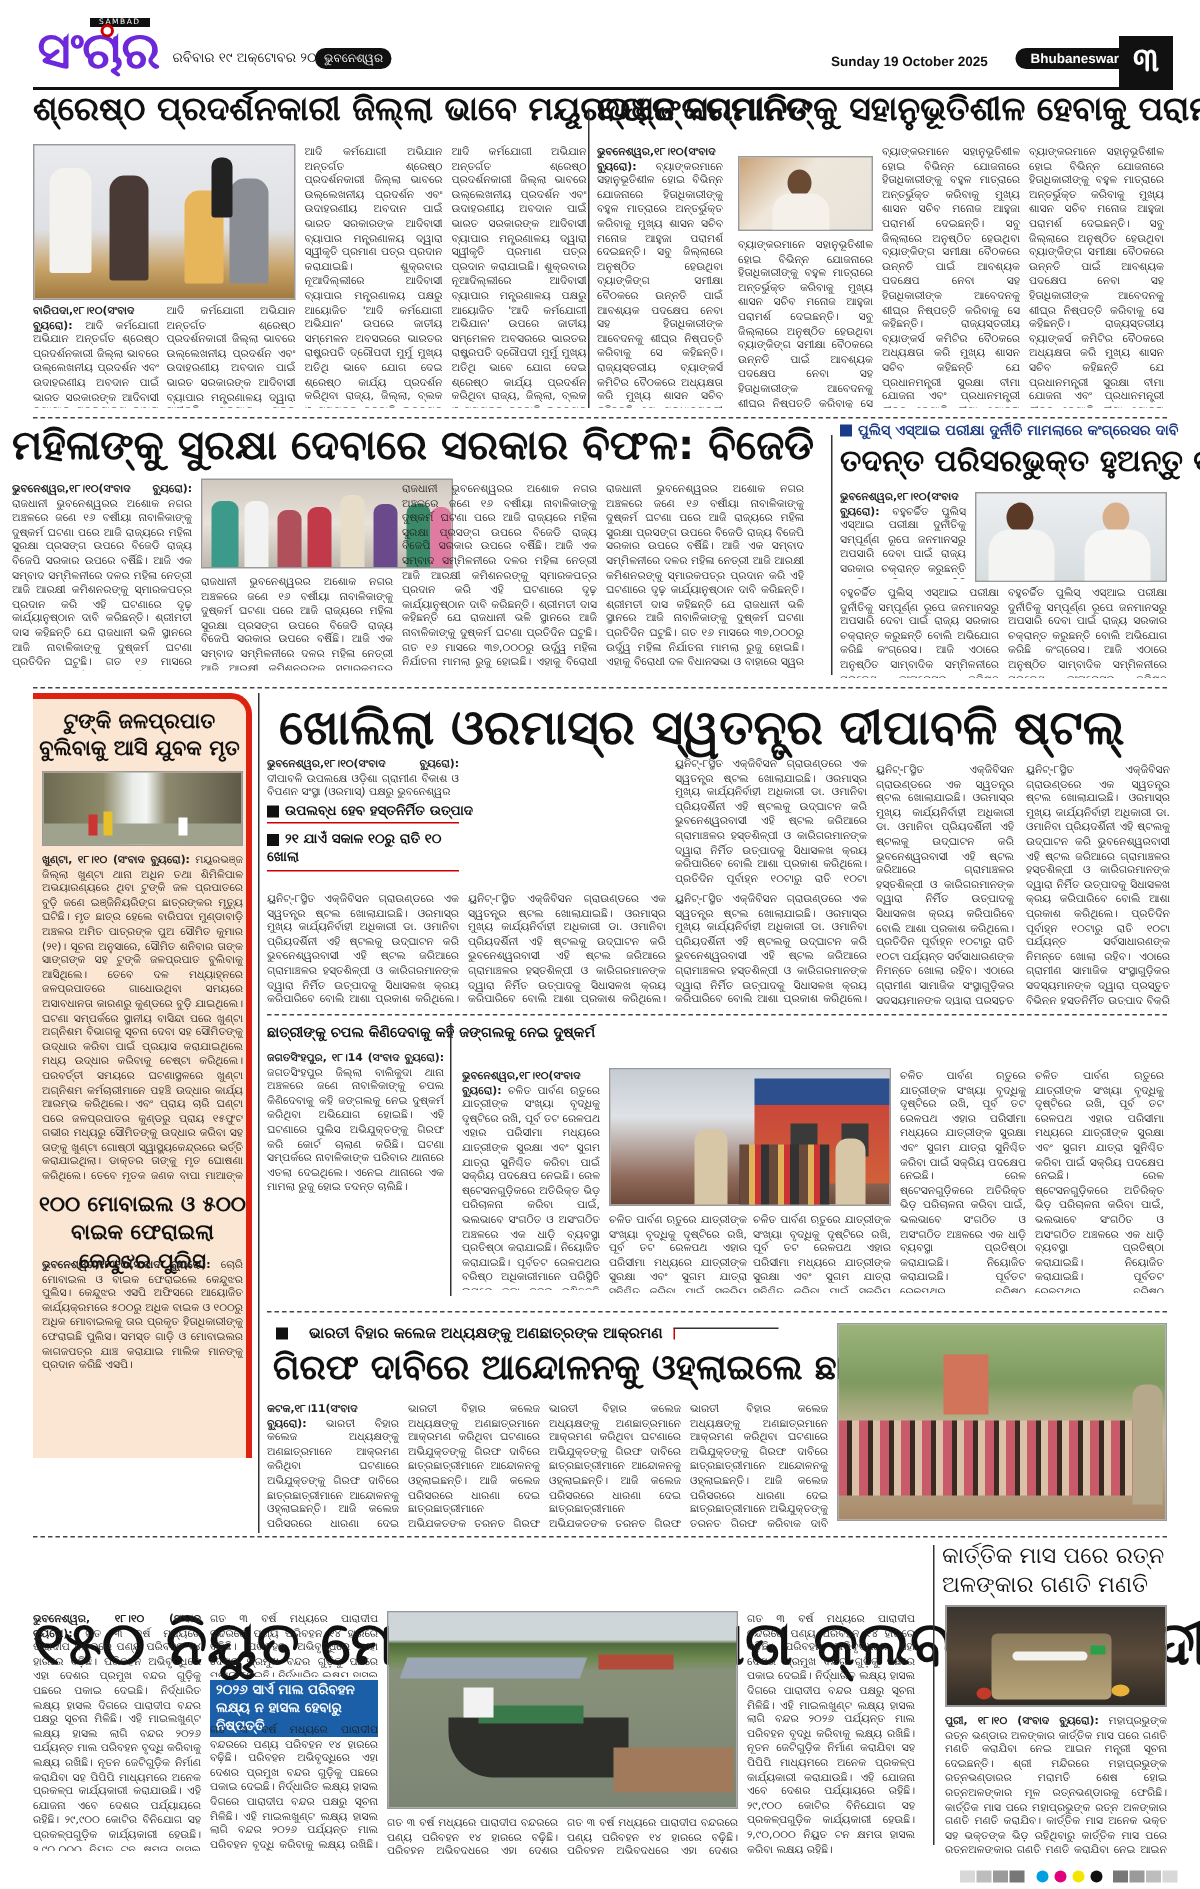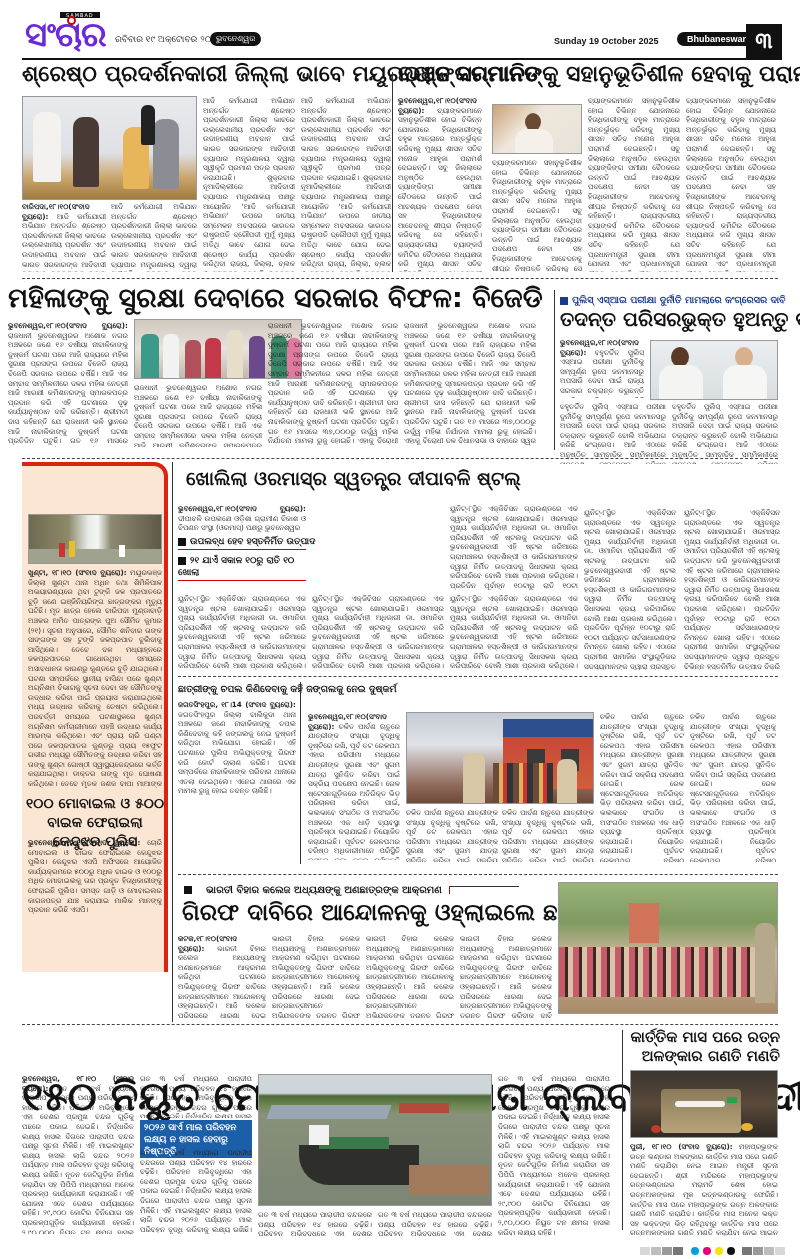--- a/index.html
+++ b/index.html
@@ -128,21 +128,21 @@
   </div>
   <div class="abs col" style="left:260px; top:38px; width:130px; height:126px;">
     <span>ରାଜଧାନୀ ଭୁବନେଶ୍ୱରର ଅଶୋକ ନଗର ଅଞ୍ଚଳରେ ଜଣେ ୧୬ ବର୍ଷୀୟା ନାବାଳିକାଙ୍କୁ ଦୁଷ୍କର୍ମ ଘଟଣା ପରେ ଆଜି ରାଜ୍ୟରେ ମହିଳା ସୁରକ୍ଷା ପ୍ରସଙ୍ଗ ଉପରେ ବିଜେଡି ରାଜ୍ୟ ବିଜେପି ସରକାର ଉପରେ ବର୍ଷିଛି। ଆଜି ଏକ ସମ୍ବାଦ ସମ୍ମିଳନୀରେ ଦଳର ମହିଳା ନେତ୍ରୀ ଆଜି ଆରକ୍ଷୀ କମିଶନରଙ୍କୁ ସ୍ମାରକପତ୍ର ପ୍ରଦାନ କରି ଏହି ଘଟଣାରେ ଦୃଢ଼ କାର୍ଯ୍ୟାନୁଷ୍ଠାନ ଦାବି କରିଛନ୍ତି। ଶ୍ରୀମତୀ ଦାସ କହିଛନ୍ତି ଯେ ରାଜଧାନୀ ଭଳି ସ୍ଥାନରେ ଆଜି ନାବାଳିକାଙ୍କୁ ଦୁଷ୍କର୍ମ ଘଟଣା ପ୍ରତିଦିନ ଘଟୁଛି। ଗତ ୧୬ ମାସରେ ୩୭,୦୦୦ରୁ ଉର୍ଦ୍ଧ୍ୱ ମହିଳା ନିର୍ଯାତନା ମାମଲା ରୁଜୁ ହୋଇଛି। ଏହାକୁ ବିରୋଧୀ ଦଳ ବିଧାନସଭା ଓ ବାହାରେ ସ୍ୱର ଉତ୍ତୋଳନ କରିଆସୁଛି ବୋଲି ସେ କହିଛନ୍ତି।</span>
   </div>
   <div class="abs col" style="left:396px; top:38px; width:132px; height:126px;">
     <span>ରାଜଧାନୀ ଭୁବନେଶ୍ୱରର ଅଶୋକ ନଗର ଅଞ୍ଚଳରେ ଜଣେ ୧୬ ବର୍ଷୀୟା ନାବାଳିକାଙ୍କୁ ଦୁଷ୍କର୍ମ ଘଟଣା ପରେ ଆଜି ରାଜ୍ୟରେ ମହିଳା ସୁରକ୍ଷା ପ୍ରସଙ୍ଗ ଉପରେ ବିଜେଡି ରାଜ୍ୟ ବିଜେପି ସରକାର ଉପରେ ବର୍ଷିଛି। ଆଜି ଏକ ସମ୍ବାଦ ସମ୍ମିଳନୀରେ ଦଳର ମହିଳା ନେତ୍ରୀ ଆଜି ଆରକ୍ଷୀ କମିଶନରଙ୍କୁ ସ୍ମାରକପତ୍ର ପ୍ରଦାନ କରି ଏହି ଘଟଣାରେ ଦୃଢ଼ କାର୍ଯ୍ୟାନୁଷ୍ଠାନ ଦାବି କରିଛନ୍ତି। ଶ୍ରୀମତୀ ଦାସ କହିଛନ୍ତି ଯେ ରାଜଧାନୀ ଭଳି ସ୍ଥାନରେ ଆଜି ନାବାଳିକାଙ୍କୁ ଦୁଷ୍କର୍ମ ଘଟଣା ପ୍ରତିଦିନ ଘଟୁଛି। ଗତ ୧୬ ମାସରେ ୩୭,୦୦୦ରୁ ଉର୍ଦ୍ଧ୍ୱ ମହିଳା ନିର୍ଯାତନା ମାମଲା ରୁଜୁ ହୋଇଛି। ଏହାକୁ ବିରୋଧୀ ଦଳ ବିଧାନସଭା ଓ ବାହାରେ ସ୍ୱର ଉତ୍ତୋଳନ କରିଆସୁଛି ବୋଲି ସେ କହିଛନ୍ତି।</span>
   </div>
 </div>
 <div class="abs vline" style="left:554px; top:290px; height:160px;"></div>
 
-<div class="abs" style="left:560px; top:292px; width:220px; height:175px;">
+<div class="abs" style="left:560px; top:280px; width:220px; height:175px;">
   <div class="abs kicker" style="left:0; top:2px; font-size:9.5px;">
     <span class="sq"></span><span>ପୁଲିସ୍ ଏସ୍ଆଇ ପରୀକ୍ଷା ଦୁର୍ନୀତି ମାମଲାରେ କଂଗ୍ରେସର ଦାବି</span>
   </div>
   <div class="abs headline h-m" style="left:0; top:16px; font-size:20px;">ତଦନ୍ତ ପରିସରଭୁକ୍ତ ହୁଅନ୍ତୁ ବଡ଼ମୁଣ୍ଡ</div>
   <div class="abs col" style="left:0; top:46px; width:84px; height:60px;">
     <span class="dl">ଭୁବନେଶ୍ୱର,୧୮।୧୦(ସଂବାଦ ବ୍ୟୁରୋ):</span>
     <span>ବହୁଚର୍ଚ୍ଚିତ ପୁଲିସ୍ ଏସ୍ଆଇ ପରୀକ୍ଷା ଦୁର୍ନୀତିକୁ ସମ୍ପୂର୍ଣ୍ଣ ରୂପେ ଜନମାନସରୁ ଅପସାରି ଦେବା ପାଇଁ ରାଜ୍ୟ ସରକାର ଚକ୍ରାନ୍ତ କରୁଛନ୍ତି ବୋଲି ଅଭିଯୋଗ କରିଛି କଂଗ୍ରେସ। ଆଜି ଏଠାରେ ଅନୁଷ୍ଠିତ ସାମ୍ବାଦିକ ସମ୍ମିଳନୀରେ ପ୍ରଦେଶ କଂଗ୍ରେସର ବରିଷ୍ଠ ମୁଖପାତ୍ର ରଜନୀ ମହାନ୍ତି ଏହି ଦୁର୍ନୀତି ସହ ଜଡ଼ିତ ବଡ଼ମୁଣ୍ଡମାନଙ୍କୁ ତୁରନ୍ତ ତଦନ୍ତ ପରିସରଭୁକ୍ତ କରିବା ସକାଶେ ମାଗ ଦାବି କରିଛନ୍ତି। ପରେ କିପରି ରାଜ୍ୟ ପୁଲିସ ନିଜ ରାଜ୍ୟ ସରକାରଙ୍କ ପ୍ରଭାବରେ କରେଇ ନିଜ ହସ୍ତକ୍ଷେପ କରିଛି ବୋଲି ସେ ଅଭିଯୋଗ କରିଛନ୍ତି।</span>
   </div>
   <div class="abs photo" style="left:90px; top:48px; width:128px; height:60px; background: linear-gradient(180deg,#eceef0 0%,#d8dee0 100%);">
     <div class="abs" style="left:20px; top:6px; width:18px; height:20px; background:#5a3a26; border-radius:50%;"></div>
@@ -154,20 +154,23 @@
     <span>ବହୁଚର୍ଚ୍ଚିତ ପୁଲିସ୍ ଏସ୍ଆଇ ପରୀକ୍ଷା ଦୁର୍ନୀତିକୁ ସମ୍ପୂର୍ଣ୍ଣ ରୂପେ ଜନମାନସରୁ ଅପସାରି ଦେବା ପାଇଁ ରାଜ୍ୟ ସରକାର ଚକ୍ରାନ୍ତ କରୁଛନ୍ତି ବୋଲି ଅଭିଯୋଗ କରିଛି କଂଗ୍ରେସ। ଆଜି ଏଠାରେ ଅନୁଷ୍ଠିତ ସାମ୍ବାଦିକ ସମ୍ମିଳନୀରେ ପ୍ରଦେଶ କଂଗ୍ରେସର ବରିଷ୍ଠ ମୁଖପାତ୍ର ରଜନୀ ମହାନ୍ତି ଏହି ଦୁର୍ନୀତି ସହ ଜଡ଼ିତ ବଡ଼ମୁଣ୍ଡମାନଙ୍କୁ ତୁରନ୍ତ ତଦନ୍ତ ପରିସରଭୁକ୍ତ କରିବା ସକାଶେ ମାଗ ଦାବି କରିଛନ୍ତି। ପରେ କିପରି ରାଜ୍ୟ ପୁଲିସ ନିଜ ରାଜ୍ୟ ସରକାରଙ୍କ ପ୍ରଭାବରେ କରେଇ ନିଜ ହସ୍ତକ୍ଷେପ କରିଛି ବୋଲି ସେ ଅଭିଯୋଗ କରିଛନ୍ତି।</span>
   </div>
   <div class="abs col" style="left:112px; top:110px; width:106px; height:62px;">
     <span>ବହୁଚର୍ଚ୍ଚିତ ପୁଲିସ୍ ଏସ୍ଆଇ ପରୀକ୍ଷା ଦୁର୍ନୀତିକୁ ସମ୍ପୂର୍ଣ୍ଣ ରୂପେ ଜନମାନସରୁ ଅପସାରି ଦେବା ପାଇଁ ରାଜ୍ୟ ସରକାର ଚକ୍ରାନ୍ତ କରୁଛନ୍ତି ବୋଲି ଅଭିଯୋଗ କରିଛି କଂଗ୍ରେସ। ଆଜି ଏଠାରେ ଅନୁଷ୍ଠିତ ସାମ୍ବାଦିକ ସମ୍ମିଳନୀରେ ପ୍ରଦେଶ କଂଗ୍ରେସର ବରିଷ୍ଠ ମୁଖପାତ୍ର ରଜନୀ ମହାନ୍ତି ଏହି ଦୁର୍ନୀତି ସହ ଜଡ଼ିତ ବଡ଼ମୁଣ୍ଡମାନଙ୍କୁ ତୁରନ୍ତ ତଦନ୍ତ ପରିସରଭୁକ୍ତ କରିବା ସକାଶେ ମାଗ ଦାବି କରିଛନ୍ତି। ପରେ କିପରି ରାଜ୍ୟ ପୁଲିସ ନିଜ ରାଜ୍ୟ ସରକାରଙ୍କ ପ୍ରଭାବରେ କରେଇ ନିଜ ହସ୍ତକ୍ଷେପ କରିଛି ବୋଲି ସେ ଅଭିଯୋଗ କରିଛନ୍ତି।</span>
   </div>
 </div>
 
 <div class="abs dash-h" style="left:22px; top:458px; width:756px;"></div>
 
 <div class="abs sidebar-box red-corner" style="left:22px; top:462px; width:146px; height:510px;">
+  <div class="abs headline" style="left:0; top:6px; width:142px; text-align:center; font-size:14px; white-space:normal; line-height:18px;">
+    <span>ଟୁଙ୍କି ଜଳପ୍ରପାତ ବୁଲିବାକୁ ଆସି ଯୁବକ ମୃତ</span>
+  </div>
   <div class="abs photo" style="left:6px; top:48px; width:134px; height:50px; background: linear-gradient(90deg,#6d6a52 0%,#8d8a6a 30%,#e8ece8 45%,#f4f6f4 52%,#8d8a70 62%,#5e5a48 100%);">
     <div class="abs" style="left:0; top:34px; width:134px; height:16px; background:#9fa28c;"></div>
     <div class="abs" style="left:30px; top:28px; width:6px; height:14px; background:#c33;"></div>
     <div class="abs" style="left:40px; top:26px; width:6px; height:16px; background:#e8c02a;"></div>
     <div class="abs" style="left:90px; top:30px; width:6px; height:12px; background:#fff;"></div>
   </div>
   <div class="abs col" style="left:6px; top:102px; width:134px; height:220px;">
     <span class="dl">ଖୁଣ୍ଟା, ୧୮।୧୦ (ସଂବାଦ ବ୍ୟୁରୋ):</span>
     <span>ମୟୂରଭଞ୍ଜ ଜିଲ୍ଲା ଖୁଣ୍ଟା ଥାନା ଅଧିନ ତଥା ଶିମିଳିପାଳ ଅଭୟାରଣ୍ୟରେ ଥିବା ଟୁଙ୍କି ଜଳ ପ୍ରପାତରେ ବୁଡ଼ି ଜଣେ ଇଞ୍ଜିନିୟରିଙ୍ଗ ଛାତ୍ରଙ୍କର ମୃତ୍ୟୁ ଘଟିଛି। ମୃତ ଛାତ୍ର ହେଲେ ବାରିପଦା ମୁଣ୍ଡାବାଡ଼ି ଅଞ୍ଚଳର ଅମିତ ପାତ୍ରଙ୍କ ପୁଅ ସୌମିତ କୁମାର (୨୧)। ସୂଚନା ଅନୁସାରେ, ସୌମିତ ଶନିବାର ତାଙ୍କ ସାଙ୍ଗଙ୍କ ସହ ଟୁଙ୍କି ଜଳପ୍ରପାତ ବୁଲିବାକୁ ଆସିଥିଲେ। ତେବେ ଦଳ ମଧ୍ୟାହ୍ନରେ ଜଳପ୍ରପାତରେ ଗାଧୋଉଥିବା ସମୟରେ ଅସାବଧାନତା କାରଣରୁ କୁଣ୍ଡରେ ବୁଡ଼ି ଯାଇଥିଲେ। ଘଟଣା ସମ୍ପର୍କରେ ସ୍ଥାନୀୟ ବାସିନ୍ଦା ପରେ ଖୁଣ୍ଟା ଅଗ୍ନିଶମ ବିଭାଗକୁ ସୂଚନା ଦେବା ସହ ସୌମିତଙ୍କୁ ଉଦ୍ଧାର କରିବା ପାଇଁ ପ୍ରୟାସ କରାଯାଇଥିଲେ ମଧ୍ୟ ଉଦ୍ଧାର କରିବାକୁ ଚେଷ୍ଟା କରିଥିଲେ। ପରବର୍ତ୍ତୀ ସମୟରେ ଘଟଣାସ୍ଥଳରେ ଖୁଣ୍ଟା ଅଗ୍ନିଶମ କର୍ମଚାରୀମାନେ ପହଞ୍ଚି ଉଦ୍ଧାର କାର୍ଯ୍ୟ ଆରମ୍ଭ କରିଥିଲେ। ଏବଂ ପ୍ରାୟ ଚାରି ଘଣ୍ଟା ପରେ ଜଳପ୍ରପାତର କୁଣ୍ଡରୁ ପ୍ରାୟ ୧୫ଫୁଟ ଗଭୀର ମଧ୍ୟରୁ ସୌମିତଙ୍କୁ ଉଦ୍ଧାର କରିବା ସହ ତାଙ୍କୁ ଖୁଣ୍ଟା ଗୋଷ୍ଠୀ ସ୍ୱାସ୍ଥ୍ୟକେନ୍ଦ୍ରରେ ଭର୍ତ୍ତି କରାଯାଇଥିଲା। ଡାକ୍ତର ତାଙ୍କୁ ମୃତ ଘୋଷଣା କରିଥିଲେ। ତେବେ ମୃତକ ଜଣକ ବାପା ମାଆଙ୍କ ଏକମାତ୍ର ପୁଅ ବୋଲି ଜଣାପଡ଼ିଛି। ମୃତଦେହକୁ ଜବତ କରି ଖୁଣ୍ଟା ପୁଲିସ ଘଟଣାସ୍ଥଳରେ ପହଞ୍ଚି ମୃତଦେହକୁ ଜବତ କରିଛି।</span>
   </div>
@@ -175,21 +178,21 @@
     <span>୧୦୦ ମୋବାଇଲ ଓ ୫୦୦ ବାଇକ ଫେରାଇଲା କେନ୍ଦୁଝର ପୁଲିସ</span>
   </div>
   <div class="abs col" style="left:6px; top:372px; width:134px; height:134px;">
     <span class="dl">ଭୁବନେଶ୍ୱର,୧୮।୧୦(ସଂବାଦ ବ୍ୟୁରୋ):</span>
     <span>ଚୋରି ମୋବାଇଲ ଓ ବାଇକ ଫେରାଇଲେ କେନ୍ଦୁଝର ପୁଲିସ। କେନ୍ଦୁଝର ଏସପି ଅଫିସରେ ଆୟୋଜିତ କାର୍ଯ୍ୟକ୍ରମରେ ୫୦୦ରୁ ଅଧିକ ବାଇକ ଓ ୧୦୦ରୁ ଅଧିକ ମୋବାଇଲକୁ ତାର ପ୍ରକୃତ ହିତାଧିକାରୀଙ୍କୁ ଫେରାଇଛି ପୁଲିସ। ସମସ୍ତ ଗାଡ଼ି ଓ ମୋବାଇଲର କାଗଜପତ୍ର ଯାଞ୍ଚ କରାଯାଇ ମାଲିକ ମାନଙ୍କୁ ପ୍ରଦାନ କରିଛି ଏସପି।</span>
   </div>
 </div>
 <div class="abs vline" style="left:172px; top:462px; height:560px;"></div>
 
 <div class="abs" style="left:178px; top:462px; width:400px; height:210px;">
-  <div class="abs headline h-xl" style="left:8px; top:6px; font-size:19px;text-align:center;">ଖୋଲିଲା ଓରମାସ୍‌ର ସ୍ୱତନ୍ତ୍ର ଦୀପାବଳି ଷ୍ଟଲ୍</div>
+  <div class="abs headline h-xl" style="left:8px; top:6px; font-size:32px;text-align:center;">ଖୋଲିଲା ଓରମାସ୍‌ର ସ୍ୱତନ୍ତ୍ର ଦୀପାବଳି ଷ୍ଟଲ୍</div>
   <div class="abs col" style="left:0; top:42px; width:128px; height:30px;">
     <span class="dl">ଭୁବନେଶ୍ୱର,୧୮।୧୦(ସଂବାଦ ବ୍ୟୁରୋ):</span>
     <span>ଦୀପାବଳି ଉପଲକ୍ଷେ ଓଡ଼ିଶା ଗ୍ରାମୀଣ ବିକାଶ ଓ ବିପଣନ ସଂସ୍ଥା (ଓରମାସ୍) ପକ୍ଷରୁ ଭୁବନେଶ୍ୱର</span>
   </div>
   <div class="abs subpoint" style="left:0; top:72px; width:128px; font-size:9px;">
     <span class="sq sq-b"></span><span>ଉପଲବ୍ଧ ହେବ ହସ୍ତନିର୍ମିତ ଉତ୍ପାଦ</span>
   </div>
   <div class="abs subpoint" style="left:0; top:90px; width:128px; font-size:9px; white-space: normal; line-height: 12px;">
     <span class="sq sq-b"></span><span>୨୧ ଯାଏଁ ସକାଳ ୧୦ରୁ ରାତି ୧୦ ଖୋଲା</span>
   </div>
@@ -252,21 +255,21 @@
 
 <div class="abs dash-h" style="left:178px; top:874px; width:600px;"></div>
 
 <div class="abs" style="left:178px; top:878px; width:600px; height:140px;">
   <div class="abs kicker" style="left:6px; top:6px; color:#111; font-size:10px;">
     <span class="sq sq-b" style="margin-right:14px;"></span><span>ଭାରତୀ ବିହାର କଲେଜ ଅଧ୍ୟକ୍ଷଙ୍କୁ ଅଣଛାତ୍ରଙ୍କ ଆକ୍ରମଣ</span>
     <span style="display:inline-block; width:70px; border-top:1px solid #333; vertical-align:middle; margin-left:4px; border-left:1px solid #c00; height:8px;"></span>
   </div>
   <div class="abs headline h-xl" style="left:4px; top:22px; font-size:23px;">ଗିରଫ ଦାବିରେ ଆନ୍ଦୋଳନକୁ ଓହ୍ଲାଇଲେ ଛାତ୍ରଛାତ୍ରୀ</div>
   <div class="abs col" style="left:0; top:56px; width:88px; height:84px;">
-    <span class="dl">କଟକ,୧୮।୧୦(ସଂବାଦ ବ୍ୟୁରୋ):</span>
+    <span class="dl">କଟକ,୧୮।11(ସଂବାଦ ବ୍ୟୁରୋ):</span>
     <span>ଭାରତୀ ବିହାର କଲେଜ ଅଧ୍ୟକ୍ଷଙ୍କୁ ଅଣଛାତ୍ରମାନେ ଆକ୍ରମଣ କରିଥିବା ଘଟଣାରେ ଅଭିଯୁକ୍ତଙ୍କୁ ଗିରଫ ଦାବିରେ ଛାତ୍ରଛାତ୍ରୀମାନେ ଆନ୍ଦୋଳନକୁ ଓହ୍ଲାଇଛନ୍ତି। ଆଜି କଲେଜ ପରିସରରେ ଧାରଣା ଦେଇ ଛାତ୍ରଛାତ୍ରୀମାନେ ଅଭିଯୁକ୍ତଙ୍କୁ ତୁରନ୍ତ ଗିରଫ କରିବାକୁ ଦାବି କରିଥିଲେ। ଘଟଣା ସମ୍ପର୍କରେ ଥାନାରେ ଏକ ମାମଲା ରୁଜୁ ହୋଇଛି। ଆଜି ଏହାକୁ ନେଇ ଉତ୍ତେଜନା ଲାଗି ରହିଛି।</span>
   </div>
   <div class="abs col" style="left:94px; top:56px; width:88px; height:84px;">
     <span>ଭାରତୀ ବିହାର କଲେଜ ଅଧ୍ୟକ୍ଷଙ୍କୁ ଅଣଛାତ୍ରମାନେ ଆକ୍ରମଣ କରିଥିବା ଘଟଣାରେ ଅଭିଯୁକ୍ତଙ୍କୁ ଗିରଫ ଦାବିରେ ଛାତ୍ରଛାତ୍ରୀମାନେ ଆନ୍ଦୋଳନକୁ ଓହ୍ଲାଇଛନ୍ତି। ଆଜି କଲେଜ ପରିସରରେ ଧାରଣା ଦେଇ ଛାତ୍ରଛାତ୍ରୀମାନେ ଅଭିଯୁକ୍ତଙ୍କୁ ତୁରନ୍ତ ଗିରଫ କରିବାକୁ ଦାବି କରିଥିଲେ। ଘଟଣା ସମ୍ପର୍କରେ ଥାନାରେ ଏକ ମାମଲା ରୁଜୁ ହୋଇଛି। ଆଜି ଏହାକୁ ନେଇ ଉତ୍ତେଜନା ଲାଗି ରହିଛି।</span>
   </div>
   <div class="abs col" style="left:188px; top:56px; width:88px; height:84px;">
     <span>ଭାରତୀ ବିହାର କଲେଜ ଅଧ୍ୟକ୍ଷଙ୍କୁ ଅଣଛାତ୍ରମାନେ ଆକ୍ରମଣ କରିଥିବା ଘଟଣାରେ ଅଭିଯୁକ୍ତଙ୍କୁ ଗିରଫ ଦାବିରେ ଛାତ୍ରଛାତ୍ରୀମାନେ ଆନ୍ଦୋଳନକୁ ଓହ୍ଲାଇଛନ୍ତି। ଆଜି କଲେଜ ପରିସରରେ ଧାରଣା ଦେଇ ଛାତ୍ରଛାତ୍ରୀମାନେ ଅଭିଯୁକ୍ତଙ୍କୁ ତୁରନ୍ତ ଗିରଫ କରିବାକୁ ଦାବି କରିଥିଲେ। ଘଟଣା ସମ୍ପର୍କରେ ଥାନାରେ ଏକ ମାମଲା ରୁଜୁ ହୋଇଛି। ଆଜି ଏହାକୁ ନେଇ ଉତ୍ତେଜନା ଲାଗି ରହିଛି।</span>
   </div>
   <div class="abs col" style="left:282px; top:56px; width:92px; height:84px;">
     <span>ଭାରତୀ ବିହାର କଲେଜ ଅଧ୍ୟକ୍ଷଙ୍କୁ ଅଣଛାତ୍ରମାନେ ଆକ୍ରମଣ କରିଥିବା ଘଟଣାରେ ଅଭିଯୁକ୍ତଙ୍କୁ ଗିରଫ ଦାବିରେ ଛାତ୍ରଛାତ୍ରୀମାନେ ଆନ୍ଦୋଳନକୁ ଓହ୍ଲାଇଛନ୍ତି। ଆଜି କଲେଜ ପରିସରରେ ଧାରଣା ଦେଇ ଛାତ୍ରଛାତ୍ରୀମାନେ ଅଭିଯୁକ୍ତଙ୍କୁ ତୁରନ୍ତ ଗିରଫ କରିବାକୁ ଦାବି କରିଥିଲେ। ଘଟଣା ସମ୍ପର୍କରେ ଥାନାରେ ଏକ ମାମଲା ରୁଜୁ ହୋଇଛି। ଆଜି ଏହାକୁ ନେଇ ଉତ୍ତେଜନା ଲାଗି ରହିଛି।</span>
@@ -309,21 +312,21 @@
   <div class="abs col" style="left:356px; top:182px; width:114px; height:26px;">
     <span>ଗତ ୩ ବର୍ଷ ମଧ୍ୟରେ ପାରାଦୀପ ବନ୍ଦରରେ ପଣ୍ୟ ପରିବହନ ୧୪ ହାରରେ ବଢ଼ିଛି। ପରିବହନ ଅଭିବୃଦ୍ଧିରେ ଏହା ଦେଶର ପ୍ରମୁଖ ବନ୍ଦର ଗୁଡ଼ିକୁ ପଛରେ ପକାଇ ଦେଇଛି। ନିର୍ଦ୍ଧାରିତ ଲକ୍ଷ୍ୟ ହାସଲ ଦିଗରେ ପାରାଦୀପ ବନ୍ଦର ପକ୍ଷରୁ ସୂଚନା ମିଳିଛି। ଏହି ମାଇଲଖୁଣ୍ଟ ଲକ୍ଷ୍ୟ ହାସଲ ଲାଗି ବନ୍ଦର ୨୦୨୬ ପର୍ଯ୍ୟନ୍ତ ମାଲ ପରିବହନ ବୃଦ୍ଧି କରିବାକୁ ଲକ୍ଷ୍ୟ ରଖିଛି। ନୂତନ ଜେଟିଗୁଡ଼ିକ ନିର୍ମାଣ କରାଯିବା ସହ ପିପିପି ମାଧ୍ୟମରେ ଅନେକ ପ୍ରକଳ୍ପ କାର୍ଯ୍ୟକାରୀ କରାଯାଉଛି। ଏହି ଯୋଜନା ଏବେ ଦେଶର ପର୍ଯ୍ୟାୟରେ ରହିଛି। ୨୯,୯୦୦ କୋଟିର ବିନିଯୋଗ ସହ ପ୍ରକଳ୍ପଗୁଡ଼ିକ କାର୍ଯ୍ୟକାରୀ ହେଉଛି। ୨,୯୦,୦୦୦ ନିୟୁତ ଟନ କ୍ଷମତା ହାସଲ କରିବା ଲକ୍ଷ୍ୟ ରହିଛି।</span>
   </div>
   <div class="abs col" style="left:476px; top:46px; width:112px; height:162px;">
     <span>ଗତ ୩ ବର୍ଷ ମଧ୍ୟରେ ପାରାଦୀପ ବନ୍ଦରରେ ପଣ୍ୟ ପରିବହନ ୧୪ ହାରରେ ବଢ଼ିଛି। ପରିବହନ ଅଭିବୃଦ୍ଧିରେ ଏହା ଦେଶର ପ୍ରମୁଖ ବନ୍ଦର ଗୁଡ଼ିକୁ ପଛରେ ପକାଇ ଦେଇଛି। ନିର୍ଦ୍ଧାରିତ ଲକ୍ଷ୍ୟ ହାସଲ ଦିଗରେ ପାରାଦୀପ ବନ୍ଦର ପକ୍ଷରୁ ସୂଚନା ମିଳିଛି। ଏହି ମାଇଲଖୁଣ୍ଟ ଲକ୍ଷ୍ୟ ହାସଲ ଲାଗି ବନ୍ଦର ୨୦୨୬ ପର୍ଯ୍ୟନ୍ତ ମାଲ ପରିବହନ ବୃଦ୍ଧି କରିବାକୁ ଲକ୍ଷ୍ୟ ରଖିଛି। ନୂତନ ଜେଟିଗୁଡ଼ିକ ନିର୍ମାଣ କରାଯିବା ସହ ପିପିପି ମାଧ୍ୟମରେ ଅନେକ ପ୍ରକଳ୍ପ କାର୍ଯ୍ୟକାରୀ କରାଯାଉଛି। ଏହି ଯୋଜନା ଏବେ ଦେଶର ପର୍ଯ୍ୟାୟରେ ରହିଛି। ୨୯,୯୦୦ କୋଟିର ବିନିଯୋଗ ସହ ପ୍ରକଳ୍ପଗୁଡ଼ିକ କାର୍ଯ୍ୟକାରୀ ହେଉଛି। ୨,୯୦,୦୦୦ ନିୟୁତ ଟନ କ୍ଷମତା ହାସଲ କରିବା ଲକ୍ଷ୍ୟ ରହିଛି।</span>
   </div>
 </div>
 <div class="abs vline" style="left:622px; top:1030px; height:200px;"></div>
 
 <div class="abs" style="left:628px; top:1028px; width:152px; height:210px;">
-  <div class="abs headline" style="left:0; top:0; width:152px; white-space:normal; font-size:15px; line-height:19px; font-weight:bold;text-align:right;">
+  <div class="abs headline" style="left:0; top:0; width:152px; white-space:normal; font-size:15px; line-height:19px; font-weight:normal;">
     <span>କାର୍ତ୍ତିକ ମାସ ପରେ ରତ୍ନ ଅଳଙ୍କାର ଗଣତି ମଣତି</span>
   </div>
   <div class="abs photo" style="left:2px; top:42px; width:148px; height:68px; background: linear-gradient(180deg,#3a3530 0%,#5a4a3a 50%,#2e2a24 100%);">
     <div class="abs" style="left:30px; top:18px; width:80px; height:44px; background: linear-gradient(180deg,#8a7a5a 0%,#b8a47a 100%); border-radius: 4px;"></div>
     <div class="abs" style="left:44px; top:30px; width:50px; height:6px; background:#f4f2ee; border-radius:3px;"></div>
     <div class="abs" style="left:96px; top:26px; width:10px; height:6px; background:#2aa04a;"></div>
     <div class="abs" style="left:20px; top:54px; width:10px; height:8px; background:#c23a2a; border-radius:50%;"></div>
     <div class="abs" style="left:110px; top:52px; width:12px; height:8px; background:#e8b23a; border-radius:50%;"></div>
   </div>
   <div class="abs col" style="left:2px; top:114px; width:148px; height:94px;">

